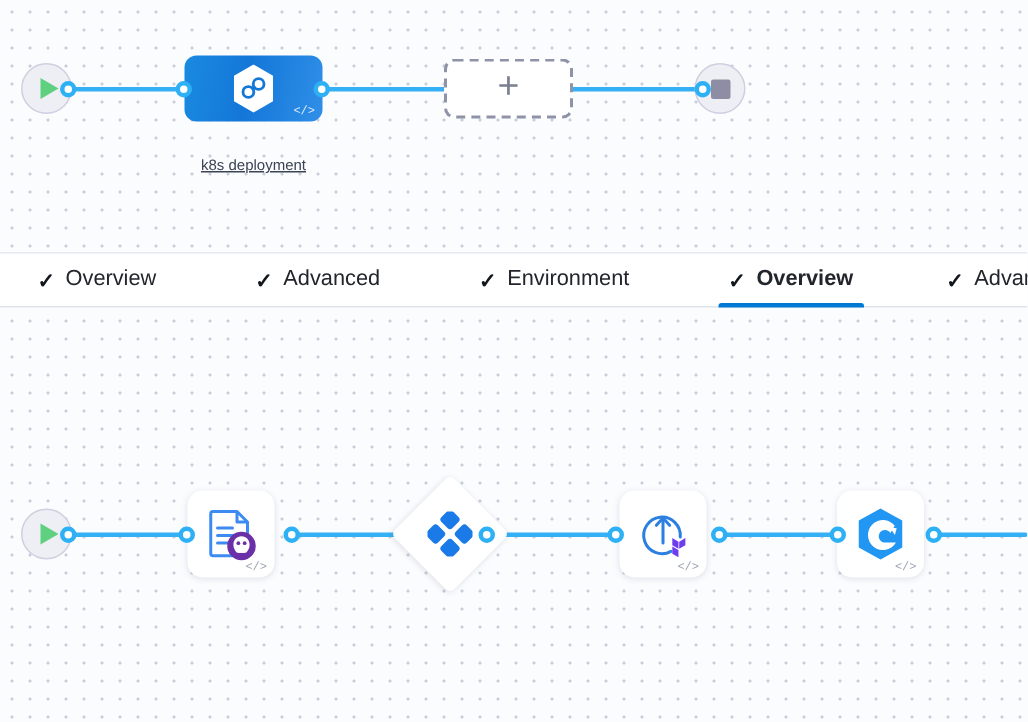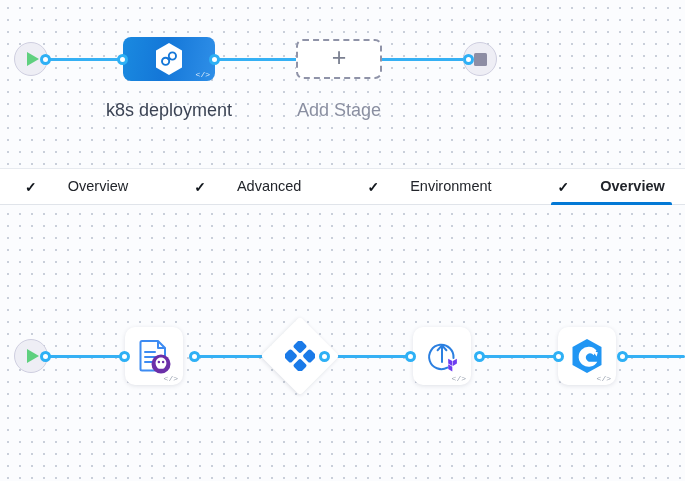--- a/index.html
+++ b/index.html
@@ -52,21 +52,21 @@
     display: flex;
     align-items: center;
     gap: 7px;
     padding: 0 17px;
     position: relative;
     font-size: 14.5px;
     color: #22252b;
     cursor: pointer;
     white-space: nowrap;
   }
-  .tab .tab-label { line-height: 1; margin-left: 24px; }
+  .tab .tab-label { line-height: 1; }
   .tab.active .tab-label { font-weight: bold; }
   .tab .check {
     font-size: 14px;
     line-height: 1;
     color: #11161c;
     font-weight: bold;
   }
   .tab.active::after {
     content: "";
     position: absolute;
@@ -171,25 +171,26 @@
     font-size: 25px;
     line-height: 1;
     color: #7b8091;
     font-weight: 300;
     margin-top: -3px;
   }
 
   .node-label {
     position: absolute;
     text-align: center;
-    font-size: 18px;
+    font-size: 10px;
     color: #3b4354;
     line-height: 17px;
     z-index: 2;
     pointer-events: none;
+    text-decoration: underline;
   }
   .node-label.muted { color: #8a8fa1; }
 
   
   .step-node {
     position: absolute;
     width: 58px;
     height: 58px;
     border-radius: 10px;
     background: #ffffff;
@@ -245,21 +246,20 @@
       </g>
     </svg>
     <span class="code-badge">&lt;/&gt;</span>
   </div>
   <div class="port" style="left:209px; top:54px;"></div>
   <div class="node-label" style="left:99px; top:102px; width:140px;">k8s deployment</div>
 
   <div class="add-stage-node" style="left:296px; top:39px;">
     <span class="plus-glyph">+</span>
   </div>
-  <div class="node-label muted" style="left:269px; top:102px; width:140px;">Add Stage</div>
 
   <div class="port" style="left:463px; top:54px;"></div>
   <div class="terminal-node" style="left:463px; top:42px;">
     <div class="stop-sq"></div>
   </div>
 </div>
 
 <div id="tab-bar">
   <div class="tab">
     <span class="check">✓</span>

